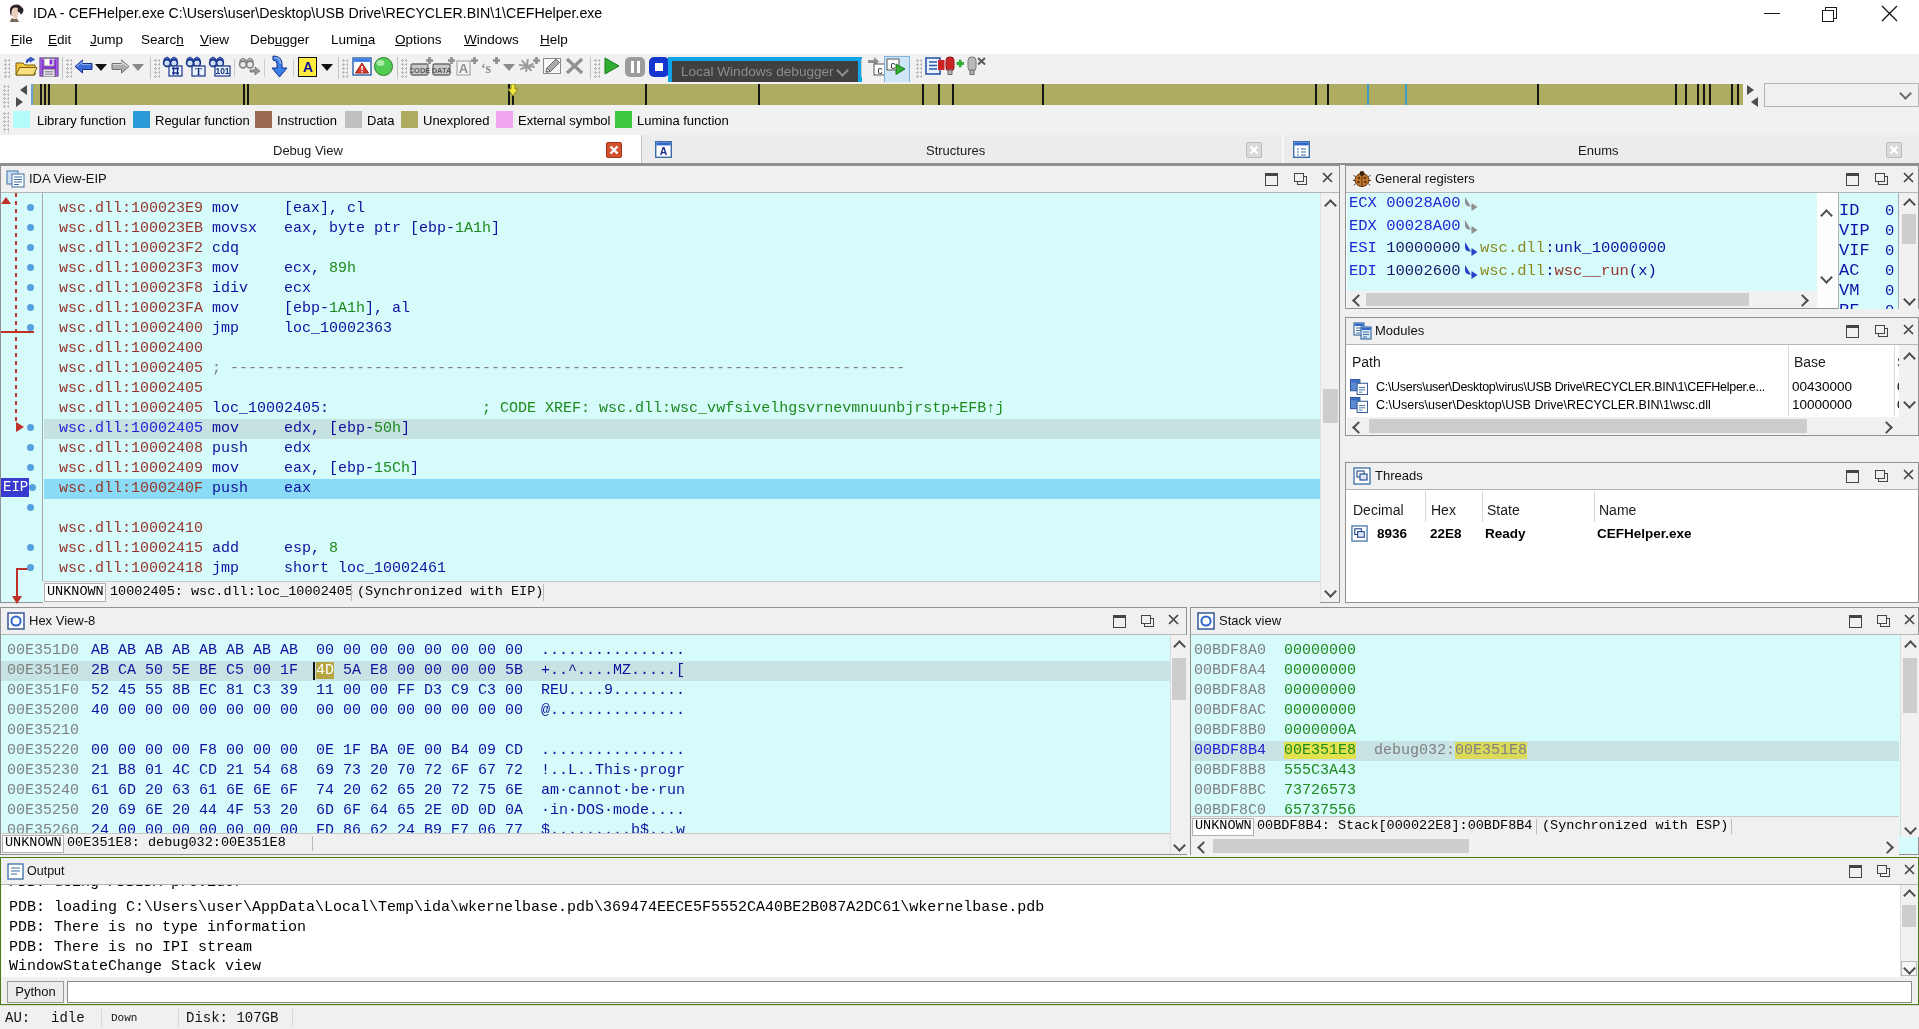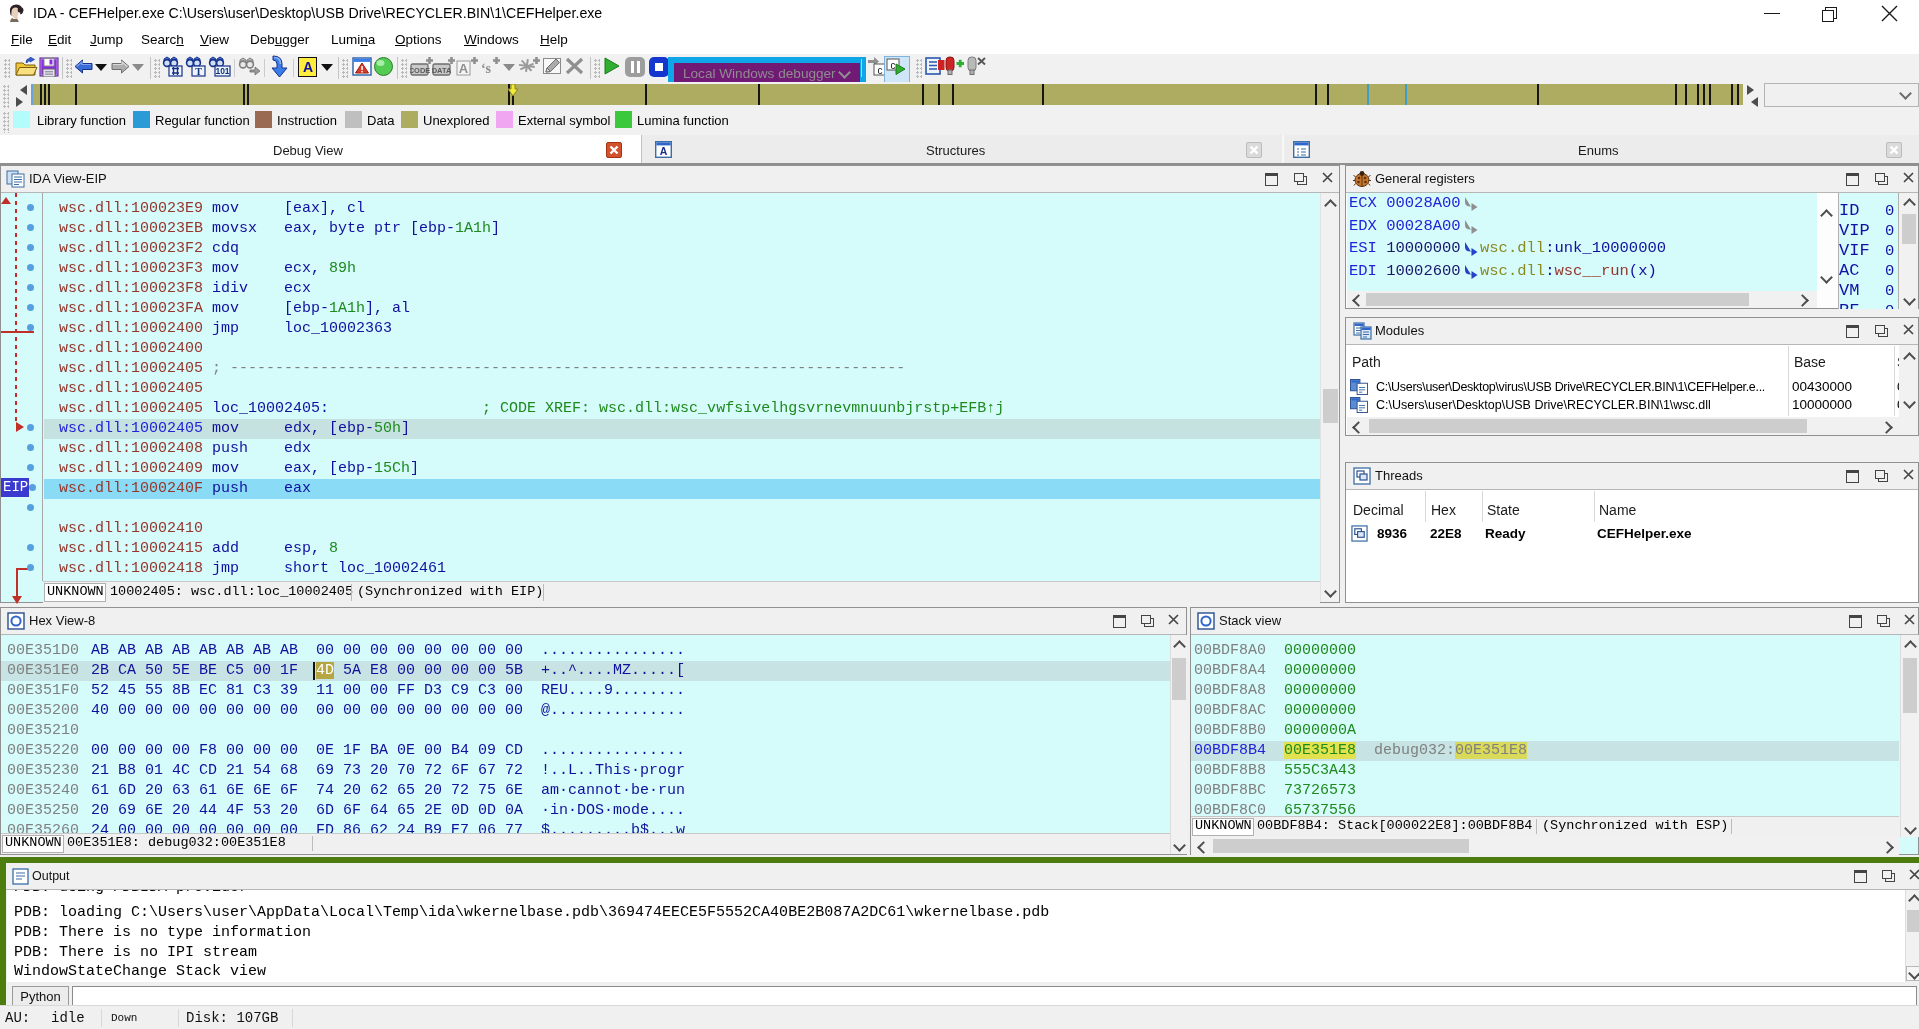--- a/index.html
+++ b/index.html
@@ -172,21 +172,21 @@
   <div class="a" style="left:590px;top:3px;width:1px;height:22px;background:#c4c4c4"></div>
   <div class="a grip" style="left:594px;top:5px;height:19px"></div>
   <svg class="a" style="left:604px;top:3px" width="16" height="18" viewBox="0 0 16 18">
     <path d="M1 1 L15 9 L1 17Z" fill="#2fae2f" stroke="#1d7a1d"></path>
   </svg>
   <div class="a" style="left:625px;top:3px;width:20px;height:20px;background:#9d9d9d;border-radius:5px"></div>
   <div class="a" style="left:631px;top:7px;width:3px;height:12px;background:#fff"></div>
   <div class="a" style="left:637px;top:7px;width:3px;height:12px;background:#fff"></div>
   <div class="a" style="left:649px;top:3px;width:20px;height:20px;background:#1535cf;border-radius:5px"></div>
   <div class="a" style="left:655px;top:9px;width:8px;height:8px;background:#fff"></div>
-  <div class="a" style="left:668px;top:3px;width:186px;height:22px;background:#701a75;border:6px solid #0ea5e9">
+  <div class="a" style="left:668px;top:3px;width:186px;height:22px;background:#404040;border:4px solid #0ea5e9">
     <div class="a" style="left:9px;top:3px;font-size:13.6px;color:#8d8d8d">Local Windows debugger</div>
     <span class="ch dn" style="left:166px;top:5px;border-color:#909090"></span>
   </div>
   <div class="a" style="left:861px;top:5px;width:1px;height:18px;background:#c9c9c9"></div>
   <svg class="a" style="left:866px;top:2px" width="21" height="20" viewBox="0 0 21 20">
     <path d="M2 5 L8 5 L8 2 L13 6.5 L8 11 L8 8 L2 8Z" fill="#8f8f8f" transform="translate(0,-1)"></path>
     <rect x="8" y="8" width="12" height="11" fill="#fff" stroke="#555"></rect>
     <text x="14" y="17.5" font-size="10" font-family="Liberation Sans" fill="#111" text-anchor="middle">c</text>
   </svg>
   <div class="a" style="left:884px;top:2px;width:24px;height:25px;background:#cfe6f8;border:1px solid #7fb2df"></div>
@@ -610,21 +610,21 @@
   <div class="a sb" style="left:0;top:229px;width:708px;height:18px">
     <span class="ch lt" style="left:8px;top:6px"></span>
     <div class="a th" style="left:22px;top:2px;width:256px;height:14px"></div>
     <span class="ch rt" style="left:692px;top:6px"></span>
   </div>
   <div class="a sb" style="left:709px;top:27px;width:19px;height:202px;border-left:1px solid #dcdcdc;box-sizing:border-box"></div>
   <span class="ch up" style="left:715px;top:34px"></span>
   <div class="a th" style="left:712px;top:50px;width:14px;height:55px"></div>
   <span class="ch dn" style="left:715px;top:216px"></span>
 </div>
-<div class="a" id="output" style="left:0;top:857px;width:1919px;height:148px;border:6px solid #4d7c0f;box-sizing:border-box;background:#f0f0f0">
+<div class="a" id="output" style="left:0;top:857px;width:1919px;height:148px;border:1px solid #4d7c0f;box-sizing:border-box;background:#f0f0f0">
   <div class="pt" style="left:0;top:0;width:1917px;height:26px">
     <svg class="a" style="left:6px;top:5px" width="17" height="17" viewBox="0 0 17 17">
       <rect x="1" y="1" width="15" height="15" fill="#fff" stroke="#3a6ea5" stroke-width="1.3"></rect>
       <path d="M4 5 L13 5 M4 8 L13 8 M4 11 L10 11" stroke="#3a6ea5" stroke-width="1.2"></path>
     </svg>
     <div class="a ttl" style="left:26px;top:6px;font-size:12.5px">Output</div>
     <div class="a" style="left:1848px;top:7px;width:11px;height:9px;border:1px solid #444;border-top:3px solid #444"></div>
     <div class="a" style="left:1879px;top:10px;width:8px;height:7px;border:1px solid #444;background:#f0f0f0"></div>
     <div class="a" style="left:1876px;top:7px;width:8px;height:7px;border:1px solid #444;background:#f0f0f0"></div>
     <svg class="a" style="left:1902px;top:5px" width="13" height="13">

